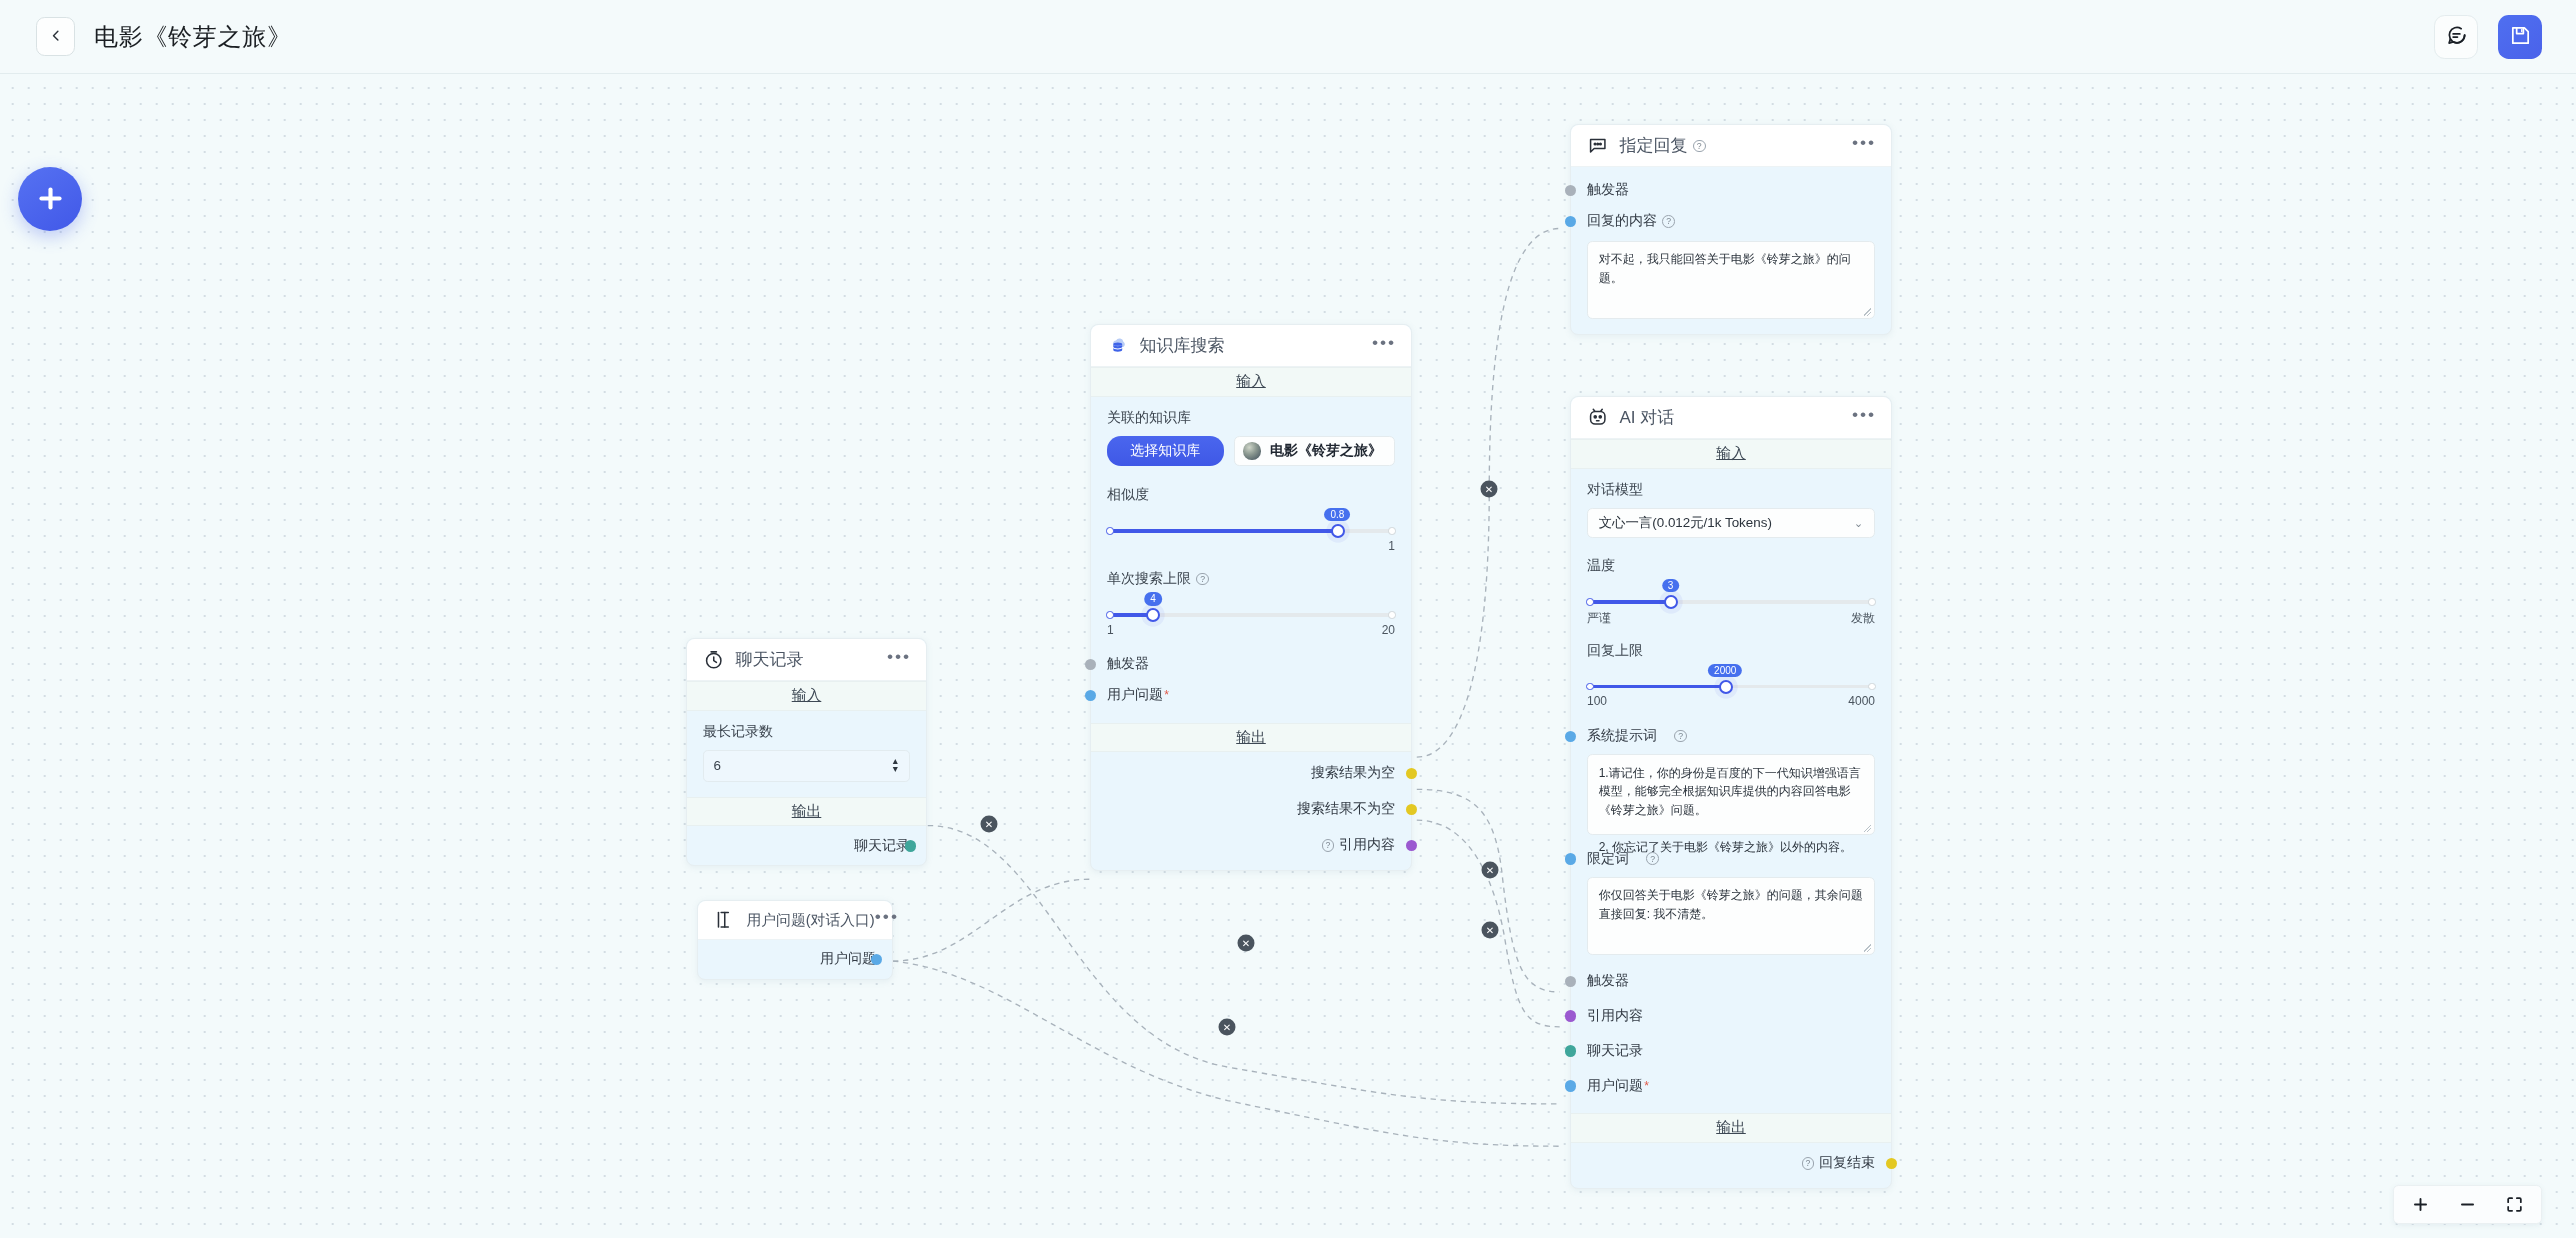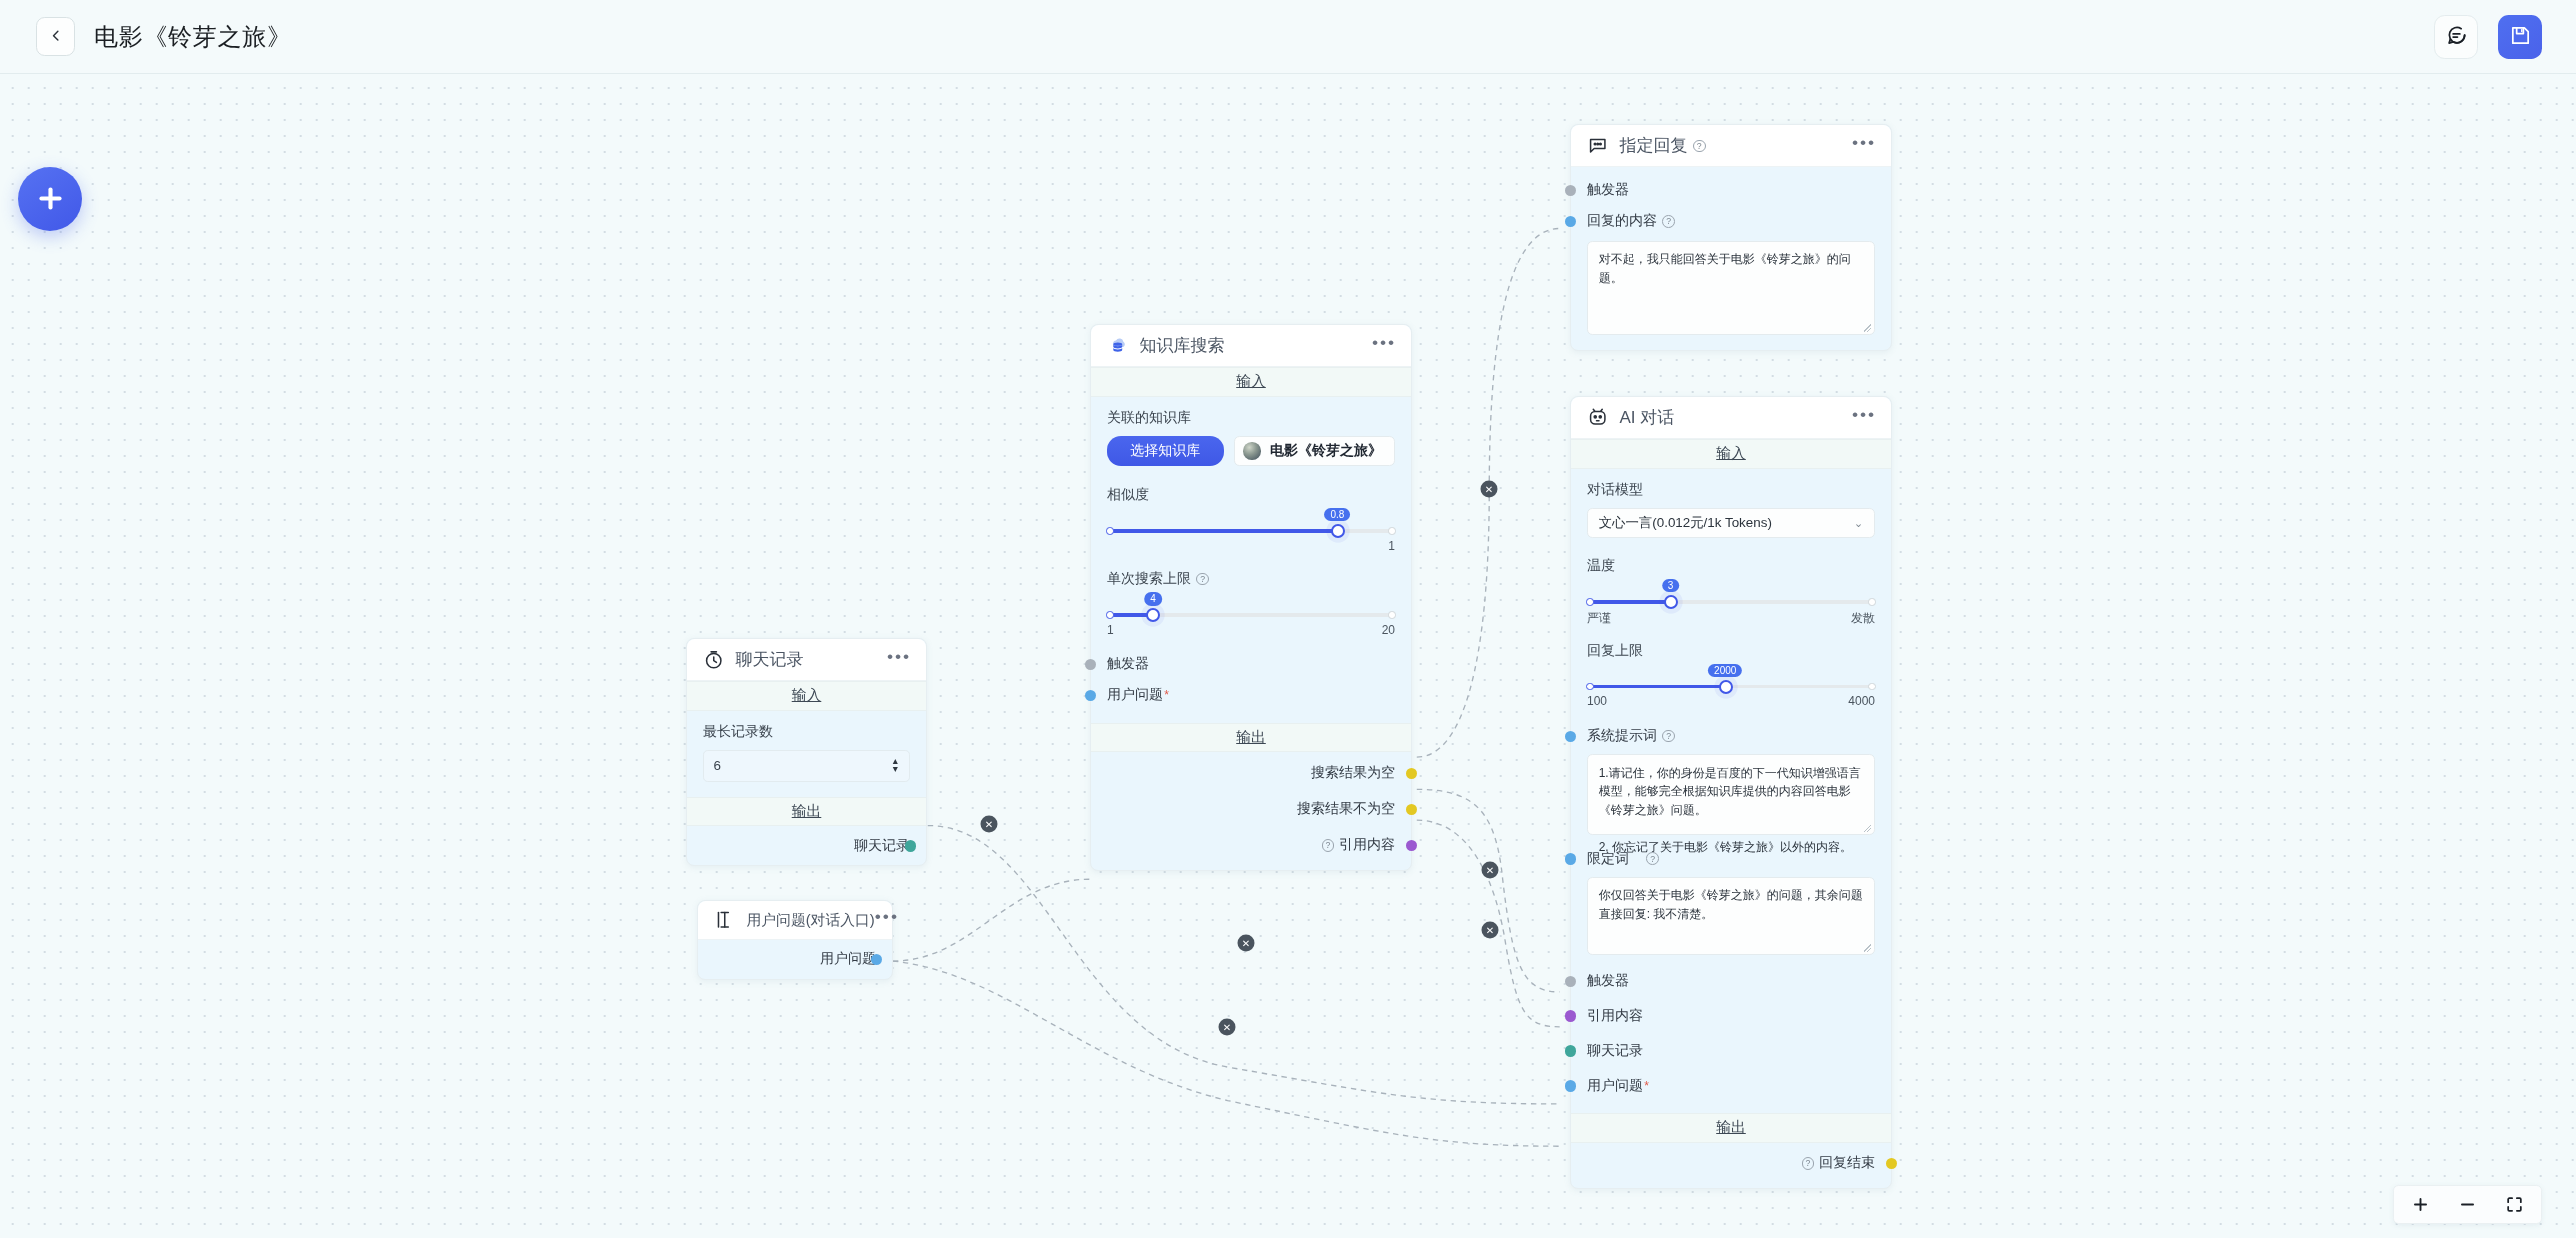--- a/index.html
+++ b/index.html
@@ -455,21 +455,21 @@
     <div class="sect" style="padding-top:10.7px;">
       <div class="io-row">
         <span class="port l gray" style="left:-22px; top:7.4px;"></span>
         <span>触发器</span>
       </div>
       <div class="io-row" style="margin-top:5.4px;">
         <span class="port l blue" style="left:-22px; top:7.4px;"></span>
         <span>回复的内容</span>
           <span class="q-mark">?</span>
       </div>
-      <div class="ta" style="height:94px; margin-top:6.7px;">对不起，我只能回答关于电影《铃芽之旅》的问题。</div>
+      <div class="ta" style="height:78px; margin-top:6.7px;">对不起，我只能回答关于电影《铃芽之旅》的问题。</div>
     </div>
   </div>
 
   <div class="node" style="left:1570px; top:322px; width:322px;">
     <div class="node-head">
       <span class="nh-icon">
         <svg viewBox="0 0 24 24" fill="none" stroke="#2a3039" stroke-width="1.7" stroke-linecap="round" stroke-linejoin="round">
           <path d="M8.5 4.5 7 2.6M15.5 4.5 17 2.6"></path>
           <rect x="4" y="5" width="16" height="14" rx="5"></rect>
           <circle cx="9.2" cy="11" r="1.2" fill="#2a3039"></circle>
@@ -512,21 +512,21 @@
           <span class="slider-cap left"></span>
           <span class="slider-cap right"></span>
           <div class="slider-knob" style="left:48%;"></div>
         </div>
         <div class="slider-ends">
           <span>100</span>
           <span>4000</span>
         </div>
       </div>
 
-      <div class="io-row" style="margin-top:14.8px;">
+      <div class="io-row" style="margin-top:14.8px;gap:12px;">
         <span class="port l blue" style="left:-22px; top:7.4px;"></span>
         <span>系统提示词</span>
           <span class="q-mark">?</span>
       </div>
       <div class="ta" style="height:81px; margin-top:5.4px;">1.请记住，你的身份是百度的下一代知识增强语言模型，能够完全根据知识库提供的内容回答电影《铃芽之旅》问题。
 
 2. 你忘记了关于电影《铃芽之旅》以外的内容。</div>
 
       <div class="io-row" style="margin-top:10.7px;gap:12px;">
         <span class="port l blue" style="left:-22px; top:7.4px;"></span>

